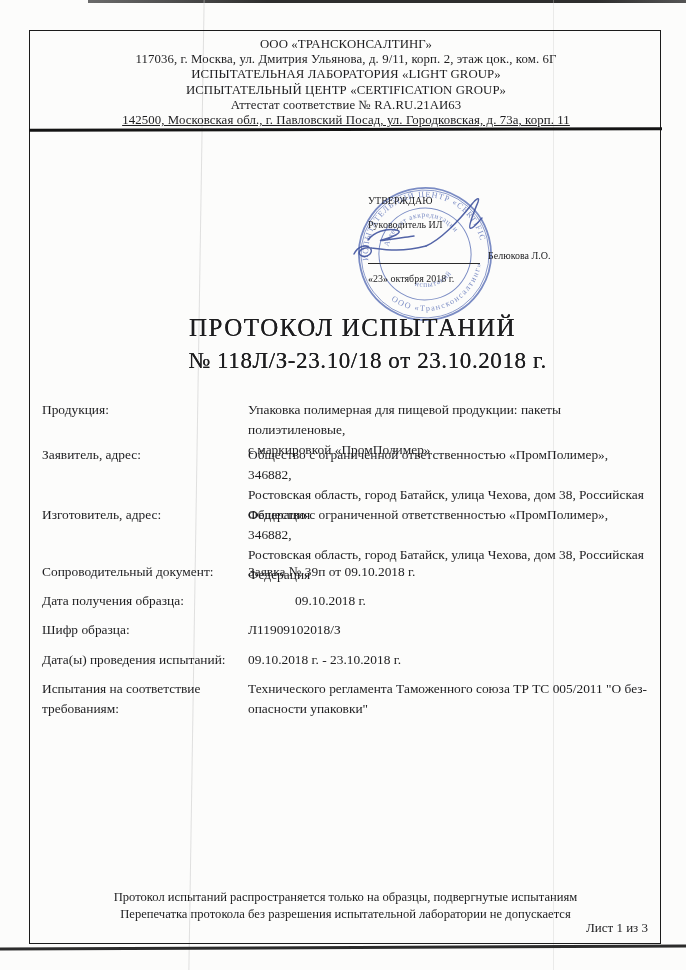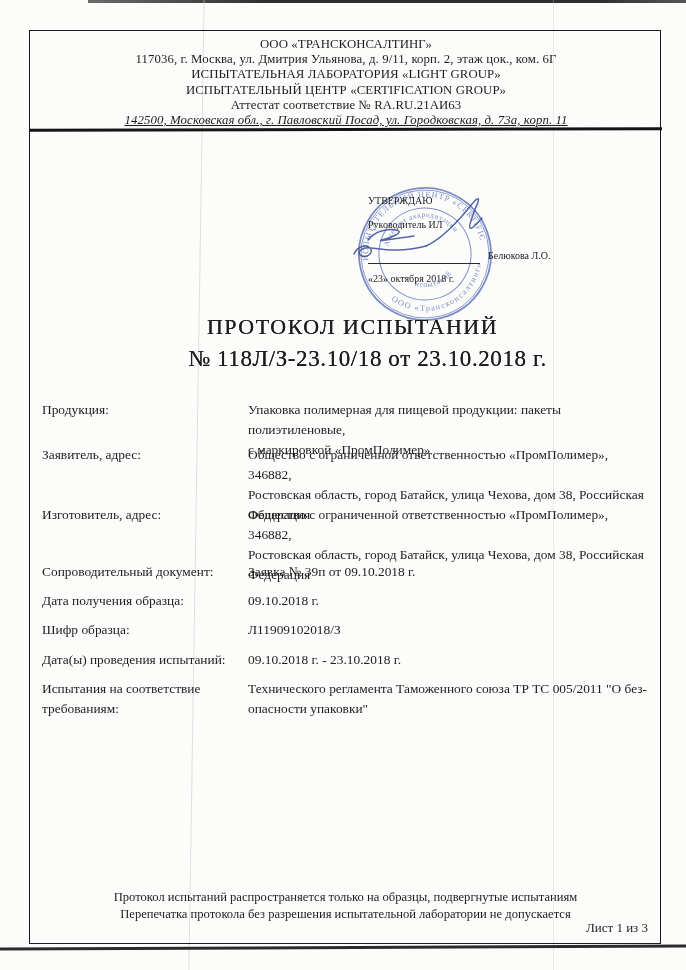--- a/index.html
+++ b/index.html
@@ -25,21 +25,21 @@
   .page-frame{
     position:absolute;left:29px;top:30px;width:632px;height:914px;
     border:1.6px solid #1b1b1b;box-sizing:border-box;
   }
   
   .header{
     position:absolute;left:34px;top:37px;width:624px;text-align:center;
     font-size:12.8px;line-height:15.2px;letter-spacing:.1px;
   }
   .header .h-line{white-space:nowrap;}
-  .header .h-line.underlined{text-decoration:underline;font-style:italic;}
+  .header .h-line.underlined{text-decoration:underline;}
   .thick-rule{
     position:absolute;left:29px;top:128px;width:633px;height:3px;background:#141414;
     transform:rotate(-0.15deg);
   }
   
   .approval{
     position:absolute;left:368px;top:192px;width:290px;
     font-size:10px;line-height:17px;
   }
   .approval .appr-line{margin-bottom:7px;white-space:nowrap;}
@@ -47,31 +47,31 @@
   .sig-line{width:112px;border-bottom:1.2px solid #2a2a2a;height:14px;}
   .sig-name{margin-left:8px;white-space:nowrap;}
   
   .stamp{position:absolute;left:353px;top:183px;width:144px;height:142px;opacity:.82;}
   .stamp svg{transform:rotate(-14deg);}
   .signature-svg{position:absolute;left:330px;top:188px;width:180px;height:90px;}
   
   .doc-title{
     position:absolute;left:29px;top:314px;width:633px;text-align:center;
   }
-  .doc-title .t1{font-size:22px;letter-spacing:1.5px;white-space:nowrap;text-shadow:0 0 .5px #1d1d1f;padding-left:14px;}
+  .doc-title .t1{font-size:25px;letter-spacing:1.5px;white-space:nowrap;text-shadow:0 0 .5px #1d1d1f;padding-left:14px;}
   .doc-title .t2{font-size:23px;letter-spacing:.6px;margin-top:6px;white-space:nowrap;text-shadow:0 0 .4px #1d1d1f;padding-left:44px;}
   
   .field-row{
     position:absolute;left:42px;width:608px;display:flex;
     font-size:13.4px;line-height:20px;
   }
   .field-label{width:206px;flex:0 0 206px;white-space:pre-line;}
   .field-value{width:402px;flex:1;white-space:pre-line;}
   .fr0{top:400px;} .fr1{top:445px;} .fr2{top:505px;} .fr3{top:562px;}
-  .fr4{top:591px;} .fr5{top:620px;} .fr6{top:650px;} .fr7{top:679px;}
+  .fr4{top:591px;gap:47px;} .fr5{top:620px;} .fr6{top:650px;} .fr7{top:679px;}
   
   .footer{
     position:absolute;left:29px;top:889px;width:633px;text-align:center;
     font-size:12.6px;line-height:16.5px;
   }
   .sheet-label{
     position:absolute;top:920px;right:38px;font-size:13px;white-space:nowrap;
   }
 </style>
 </head>

